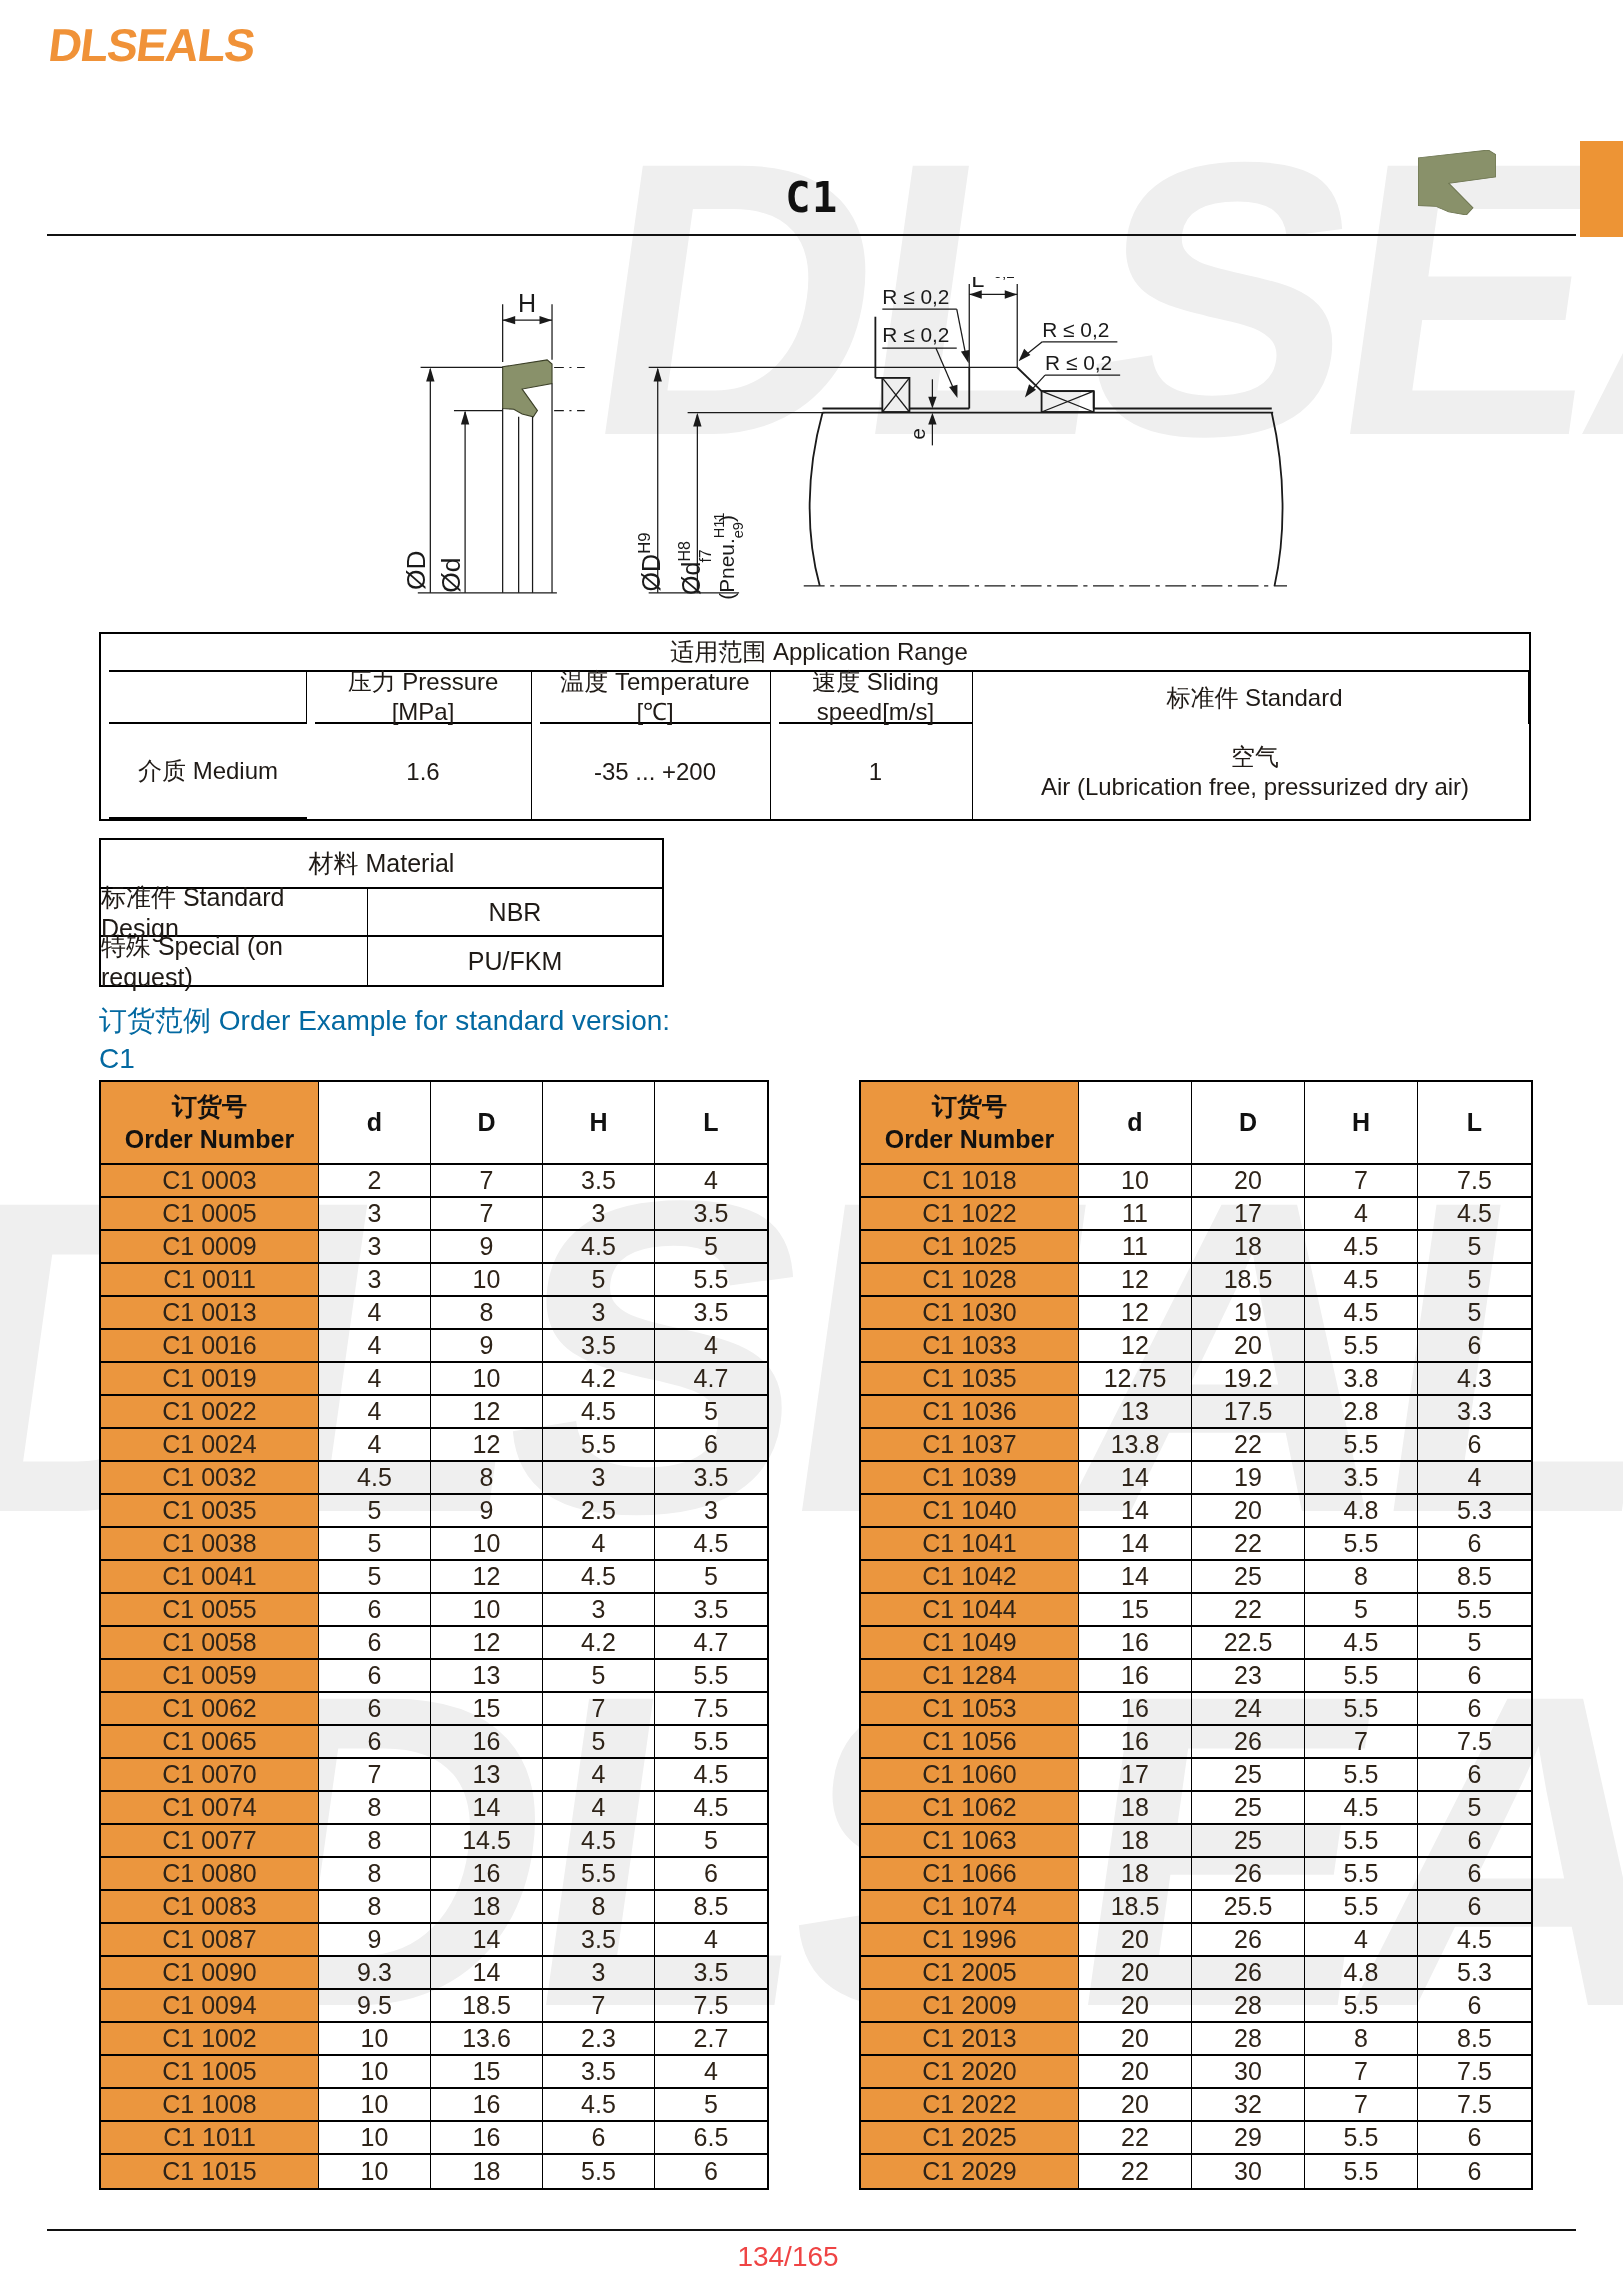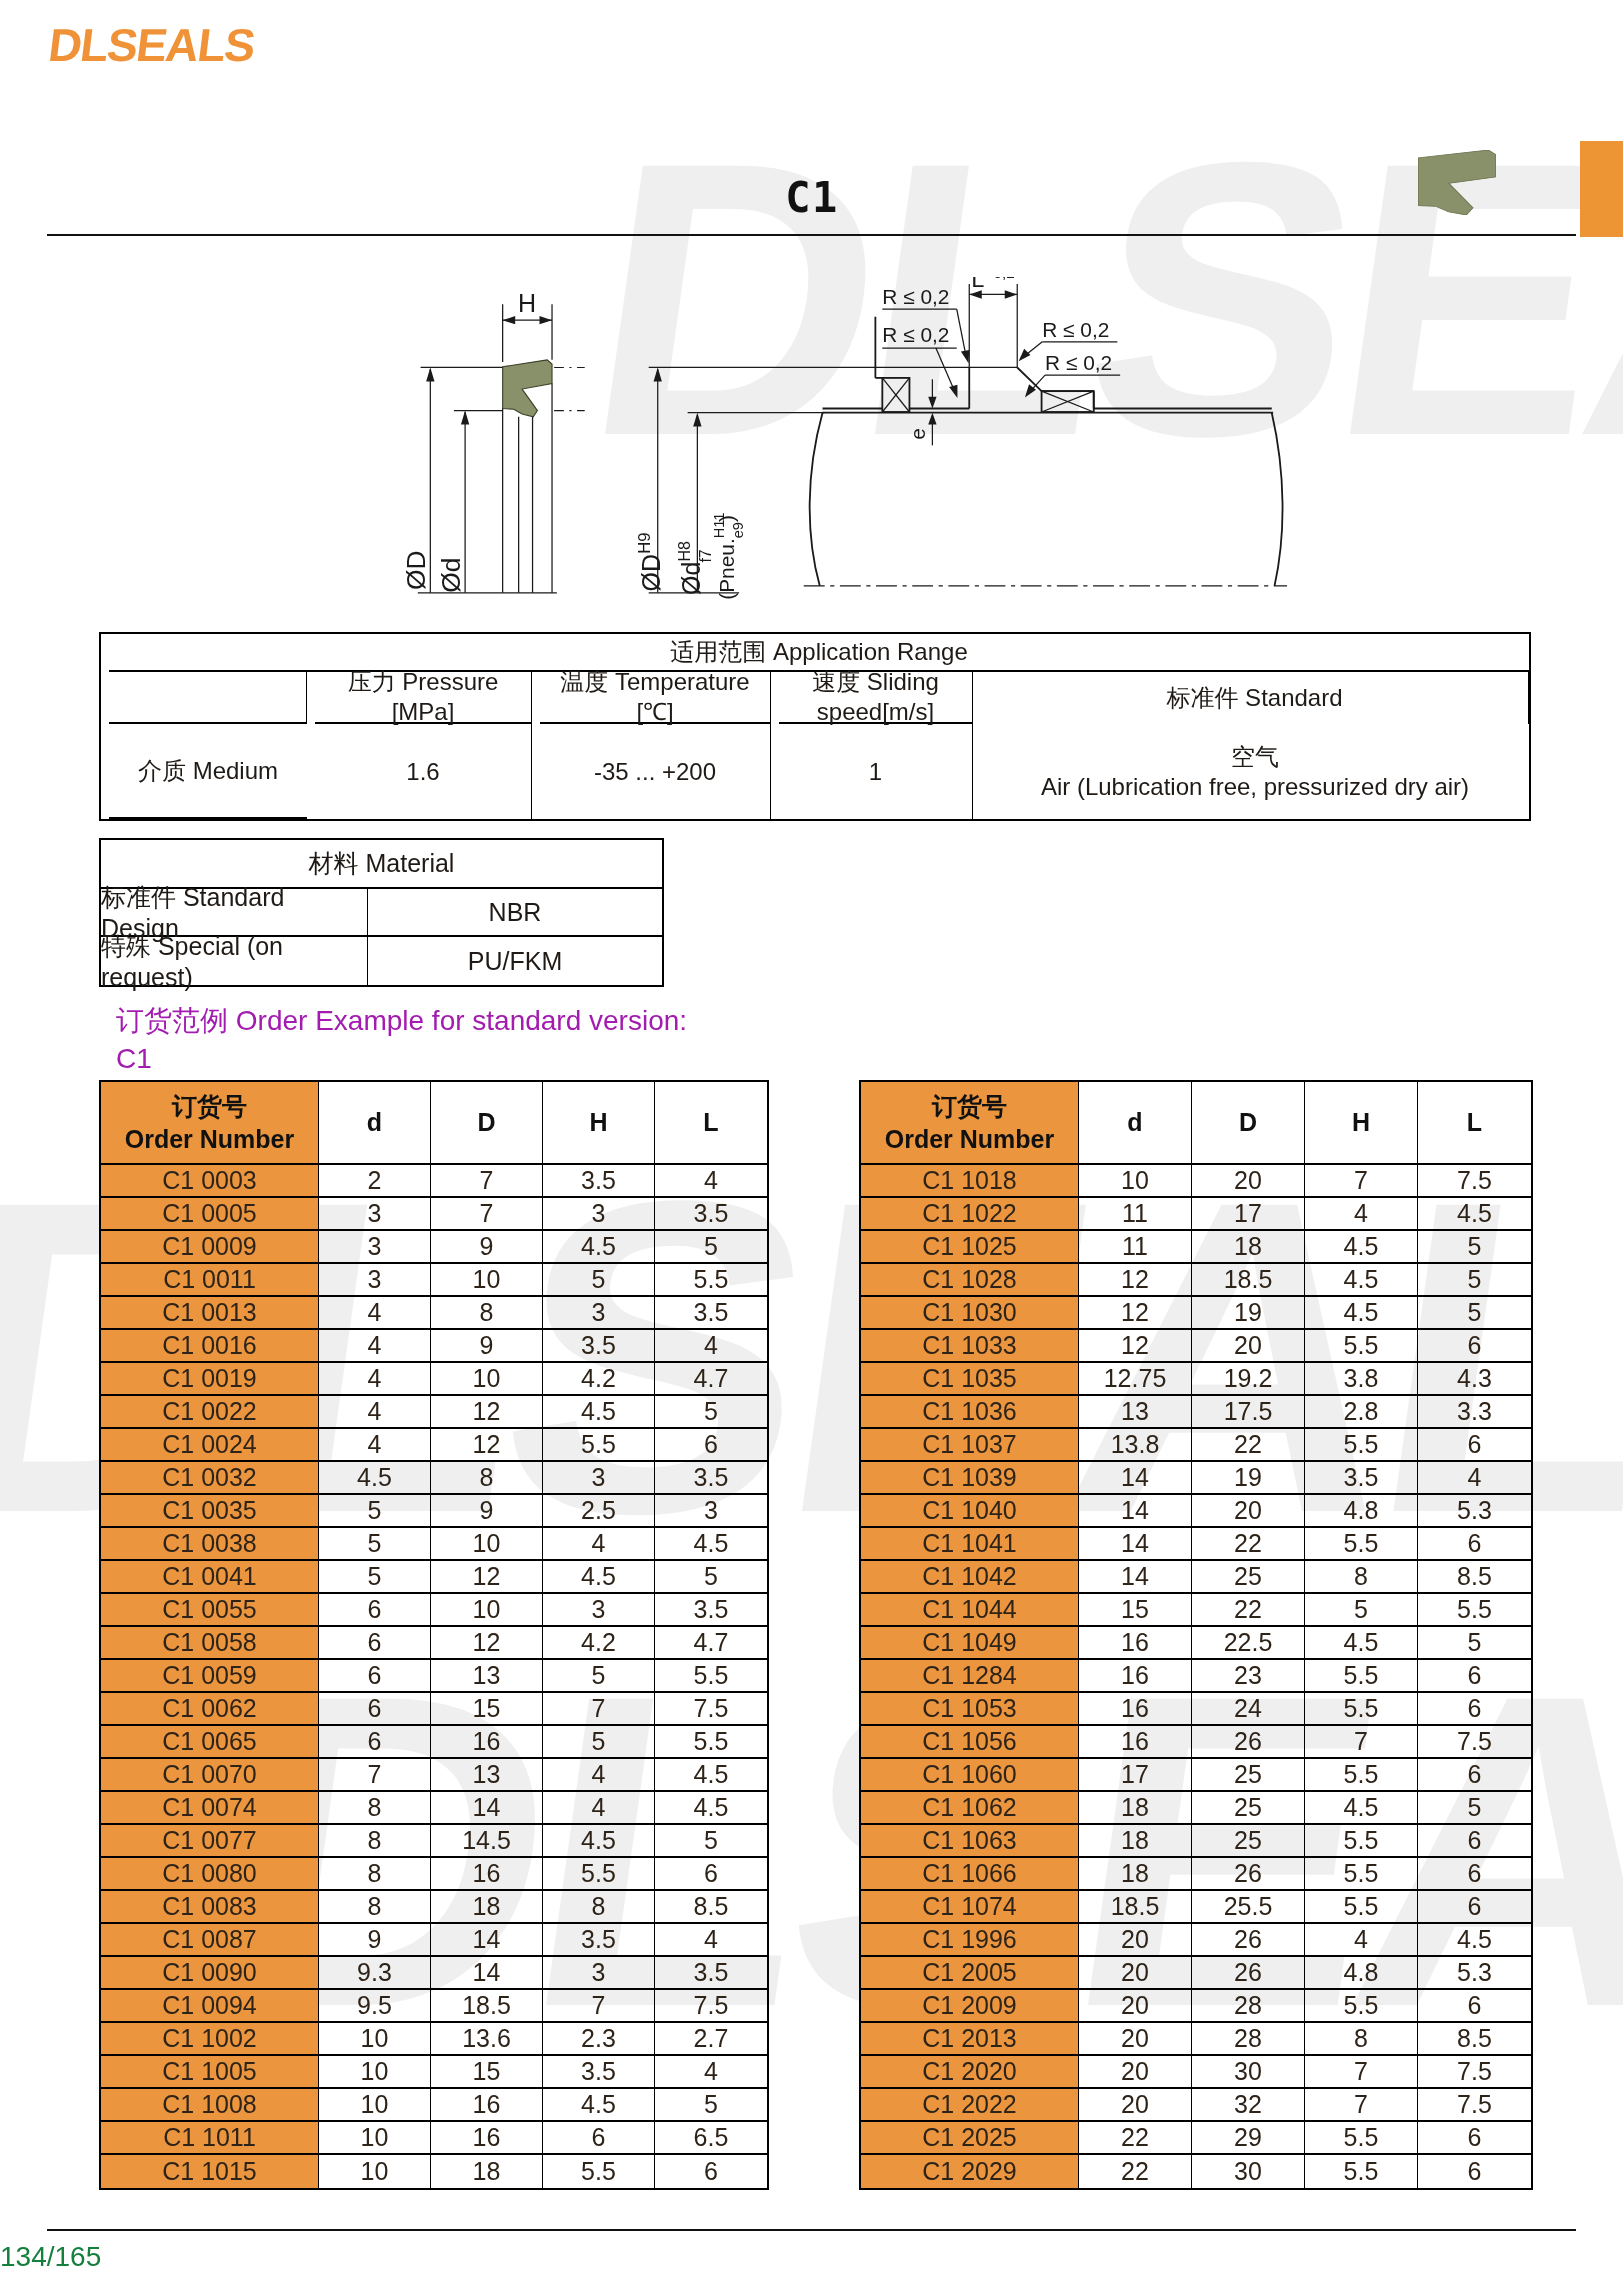--- a/index.html
+++ b/index.html
@@ -14,38 +14,38 @@
   #logo{left:49px;top:18px;font-size:46px;font-weight:800;color:#F09238;
         transform:skewX(-7deg);letter-spacing:-1.4px;}
   
   #title{left:0;top:173px;width:1624px;text-align:center;font-family:"DejaVu Sans Mono",monospace;
          font-weight:bold;font-size:42px;letter-spacing:1.4px;color:#111;}
   .rule{position:absolute;left:47px;width:1529px;height:2.1px;background:#111;}
   #title-rule{top:234px;}
   #footer-rule{top:2229px;}
   #corner-bar{left:1580px;top:141px;width:43px;height:96px;background:#ED9435;}
   #profile-icon{left:1418px;top:150px;}
-  #page-num{left:0;top:2241px;width:1576px;text-align:left;font-size:28px;color:#15803d;}
+  #page-num{left:0;top:2241px;width:1576px;text-align:center;font-size:28px;color:#ef4444;}
   
   .atable{left:99px;top:632px;display:grid;grid-template-columns:206px 225px 239px 202px 556px;
           grid-template-rows:38px 52px 95px;border:2.1px solid #000;font-size:24px;}
   .ac{border-right:1.4px solid #000;border-bottom:2.1px solid #000;display:flex;flex-direction:column;
       align-items:center;justify-content:center;text-align:center;line-height:1.25;margin-left:8px;}
   .ac.span{grid-column:1/-1;border-right:none;}
   .ac.lastcol{border-right:none;}
   .ac.lastrow{border-bottom:none;}
   
   .mtable{left:99px;top:838px;display:grid;grid-template-columns:267px 294px;
           grid-template-rows:49px 48px 48px;border:2.1px solid #000;font-size:25px;}
   .mc{border-right:1.4px solid #000;border-bottom:2.1px solid #000;display:flex;align-items:center;justify-content:center;}
   .mc.span{grid-column:1/-1;border-right:none;text-align:center;}
   .mc.lastcol{border-right:none;}
   .mc.lastrow{border-bottom:none;}
   
-  #order-example{left:99px;top:1002px;font-size:28px;line-height:38px;color:#a21caf;margin-left:17px;}
+  #order-example{left:99px;top:1002px;font-size:28px;line-height:38px;color:#0369a1;}
   
   .dtable{display:grid;border:2.1px solid #000;grid-auto-rows:33px;background:transparent;}
   #ltable{left:99px;top:1080px;grid-template-columns:218px 112px 112px 112px 112px;grid-template-rows:83px;}
   #rtable{left:859px;top:1080px;grid-template-columns:218px 113px 113px 113px 113px;grid-template-rows:83px;}
   .cell{border-right:1.4px solid #000;border-bottom:2.1px solid #000;display:flex;align-items:center;
         justify-content:center;font-size:25px;color:#2e2318;}
   .dtable .cell:nth-child(5n){border-right:none;}
   .dtable .cell:nth-last-child(-n+5){border-bottom:none;}
   .oc{background:#EB963E;}
   .hcell{flex-direction:column;font-weight:bold;font-size:25px;color:#111;line-height:1.3;}

